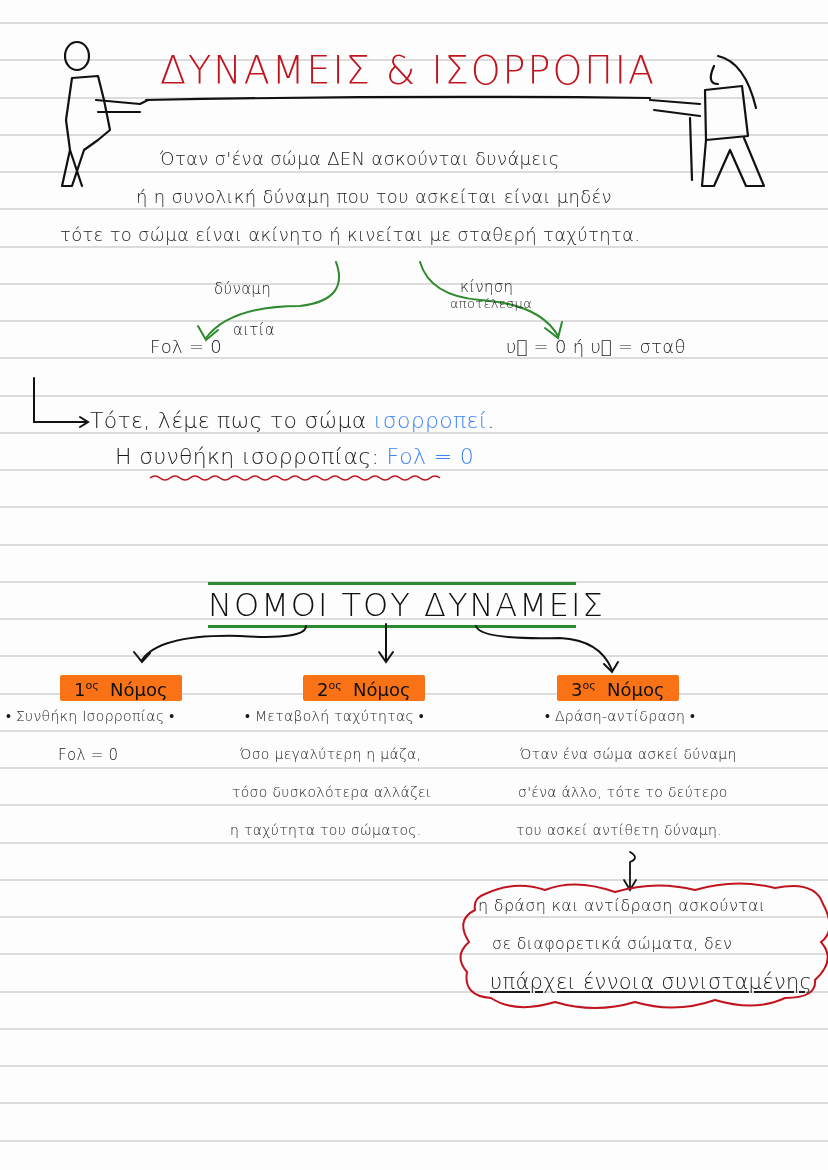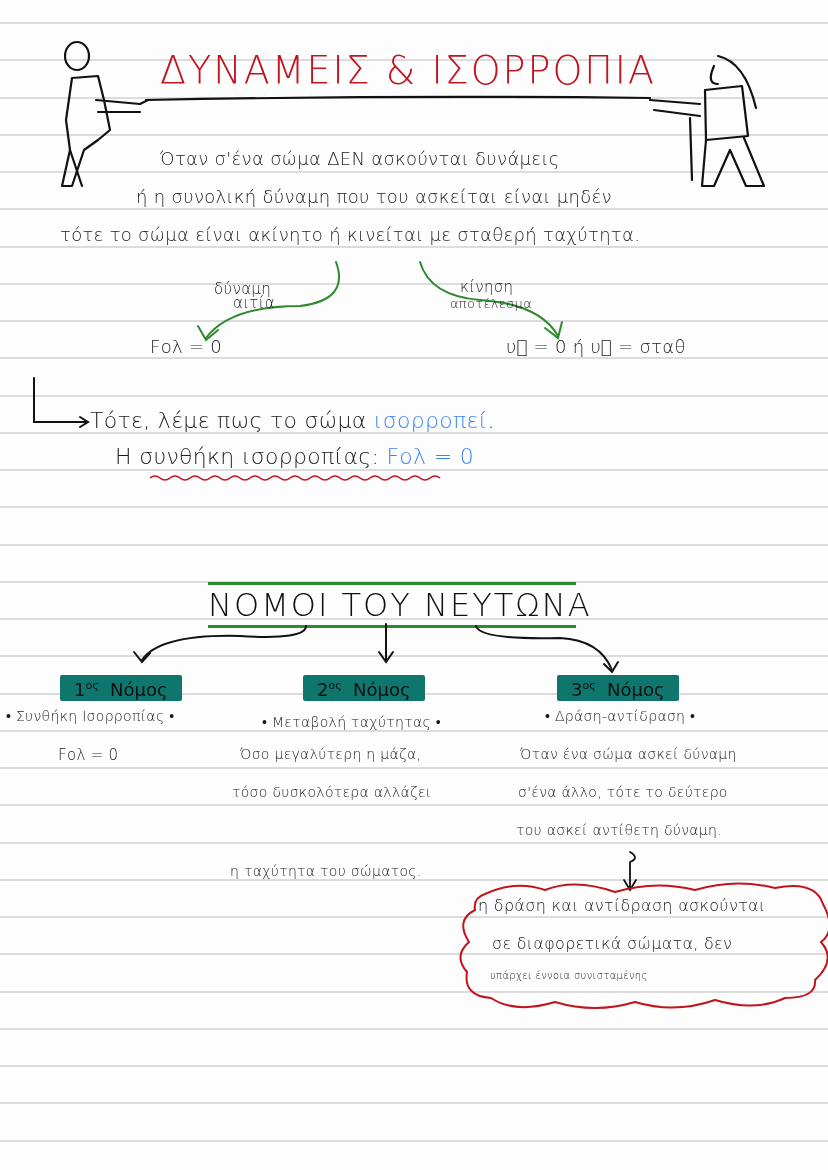--- a/index.html
+++ b/index.html
@@ -23,21 +23,21 @@
   .t18 { font-size:18px; }
   .t17 { font-size:14px; }
   .t15 { font-size:15px; }
   .t13 { font-size:13px; }
   .newton-title {
     left:208px; top:582px; width:368px; text-align:center;
     font-size:32px; letter-spacing:2px; color:#111; font-weight:300;
     border-top:3px solid #2e8a2e; border-bottom:3px solid #2e8a2e; line-height:40px;
   }
   .law-badge {
-    background:#0f766e; padding:0 14px; font-size:18px; line-height:22px; color:#111;
+    background:#f97316; padding:0 14px; font-size:18px; line-height:22px; color:#111;
     border-radius:2px;
   }
   .law-badge sup { font-size:11px; }
   svg { position:absolute; overflow:visible; }
 </style>
 </head>
 <body>
 
 <div class="ruled"></div>
 
@@ -71,21 +71,21 @@
 <svg width="828" height="400" style="left:0;top:0;">
   <g fill="none" stroke="#2e8a2e" stroke-width="2" stroke-linecap="round">
     <path d="M336 262 Q350 300 300 306 Q230 306 206 338"></path>
     <path d="M198 326 L206 340 L218 330"></path>
     <path d="M420 262 Q430 296 480 300 Q540 304 558 336"></path>
     <path d="M545 328 L558 338 L562 322"></path>
   </g>
 </svg>
 
 <div class="abs hand t15" style="left:214px;top:280px;">δύναμη</div>
-<div class="abs hand t15" style="left:233px;top:294px;">αιτία</div>
+<div class="abs hand t15" style="left:233px;top:321px;">αιτία</div>
 <div class="abs hand t18" style="left:150px;top:336px;">Fολ = 0</div>
 
 <div class="abs hand t15" style="left:460px;top:278px;">κίνηση</div>
 <div class="abs hand t13" style="left:450px;top:296px;">αποτέλεσμα</div>
 <div class="abs hand t18" style="left:506px;top:336px;">υ⃗ = 0  ή  υ⃗ = σταθ</div>
 
 <svg width="100" height="60" style="left:28px;top:376px;">
   <g fill="none" stroke="#111" stroke-width="2" stroke-linecap="round">
     <path d="M6 2 L6 46 L58 46"></path>
     <path d="M52 41 L60 46 L52 51"></path>
@@ -96,21 +96,21 @@
   <span>Τότε, λέμε πως το σώμα </span><span class="red">ισορροπεί</span><span>.</span>
 </div>
 <div class="abs hand" style="left:115px;top:444px;font-size:22px;">
   <span>Η συνθήκη ισορροπίας</span><span>:</span>
   <span class="red">Fολ = 0</span>
 </div>
 <svg width="310" height="10" style="left:150px;top:474px;">
   <path d="M0 4 Q5 0 10 4 T20 4 T30 4 T40 4 T50 4 T60 4 T70 4 T80 4 T90 4 T100 4 T110 4 T120 4 T130 4 T140 4 T150 4 T160 4 T170 4 T180 4 T190 4 T200 4 T210 4 T220 4 T230 4 T240 4 T250 4 T260 4 T270 4 T280 4 T290 4" fill="none" stroke="#c0141e" stroke-width="1.6"></path>
 </svg>
 
-<div class="abs newton-title">ΝΟΜΟΙ ΤΟΥ ΝΕΥΤΩΝΑ</div>
+<div class="abs newton-title">ΝΟΜΟΙ ΤΟΥ ΔΥΝΑΜΕΙΣ</div>
 
 <svg width="828" height="100" style="left:0;top:620px;">
   <g fill="none" stroke="#111" stroke-width="2" stroke-linecap="round">
     <path d="M306 6 Q306 20 240 16 Q160 14 142 40"></path>
     <path d="M134 32 L142 42 L150 33"></path>
     <path d="M386 4 L386 40"></path>
     <path d="M379 32 L386 42 L393 32"></path>
     <path d="M476 6 Q480 20 560 18 Q600 20 612 50"></path>
     <path d="M604 44 L612 52 L618 42"></path>
   </g>
@@ -125,36 +125,36 @@
   <span>Νόμος</span>
 </div>
 <div class="abs law-badge" style="left:557px;top:675px;">
   <span>3</span><sup>ος</sup>&nbsp;
   <span>Νόμος</span>
 </div>
 
 <div class="abs hand t17" style="left:6px;top:708px;">• Συνθήκη Ισορροπίας •</div>
 <div class="abs hand t15" style="left:58px;top:746px;">Fολ = 0</div>
 
-<div class="abs hand t17" style="left:262px;top:708px;margin-top:6px;">• Μεταβολή ταχύτητας •</div>
+<div class="abs hand t17" style="left:245px;top:708px;">• Μεταβολή ταχύτητας •</div>
 <div class="abs hand t17" style="left:240px;top:746px;">Όσο μεγαλύτερη η μάζα,</div>
 <div class="abs hand t17" style="left:232px;top:784px;">τόσο δυσκολότερα αλλάζει</div>
-<div class="abs hand t17" style="left:230px;top:822px;margin-top:41px;">η ταχύτητα του σώματος.</div>
+<div class="abs hand t17" style="left:230px;top:822px;">η ταχύτητα του σώματος.</div>
 
 <div class="abs hand t17" style="left:545px;top:708px;">• Δράση-αντίδραση •</div>
 <div class="abs hand t17" style="left:520px;top:746px;">Όταν ένα σώμα ασκεί δύναμη</div>
 <div class="abs hand t17" style="left:518px;top:784px;">σ'ένα άλλο, τότε το δεύτερο</div>
 <div class="abs hand t17" style="left:516px;top:822px;">του ασκεί αντίθετη δύναμη.</div>
 
 <svg width="30" height="50" style="left:620px;top:850px;">
   <g fill="none" stroke="#111" stroke-width="1.8" stroke-linecap="round">
     <path d="M10 2 Q20 8 10 12 L10 38"></path>
     <path d="M4 30 L10 40 L16 30"></path>
   </g>
 </svg>
 
 <svg width="380" height="150" style="left:455px;top:880px;">
   <path d="M30 14 Q60 0 90 10 Q120 -2 160 12 Q200 0 240 10 Q280 -2 320 8 Q360 0 368 24 Q382 50 366 62 Q382 80 360 100 Q362 118 330 118 Q300 132 260 120 Q220 134 180 122 Q140 134 100 122 Q60 134 36 118 Q8 116 12 92 Q-2 76 14 62 Q0 40 20 30 Q18 18 30 14 Z" fill="none" stroke="#c0141e" stroke-width="2"></path>
 </svg>
 
 <div class="abs hand" style="left:478px;top:896px;font-size:16px;">η δράση και αντίδραση ασκούνται</div>
 <div class="abs hand" style="left:492px;top:934px;font-size:16px;">σε διαφορετικά σώματα, δεν</div>
-<div class="abs hand" style="left:490px;top:970px;font-size:10px;">υπάρχει έννοια συνισταμένης</div>
+<div class="abs hand" style="left:490px;top:970px;font-size:21px;text-decoration:underline;">υπάρχει έννοια συνισταμένης</div>
 
 </body></html>

